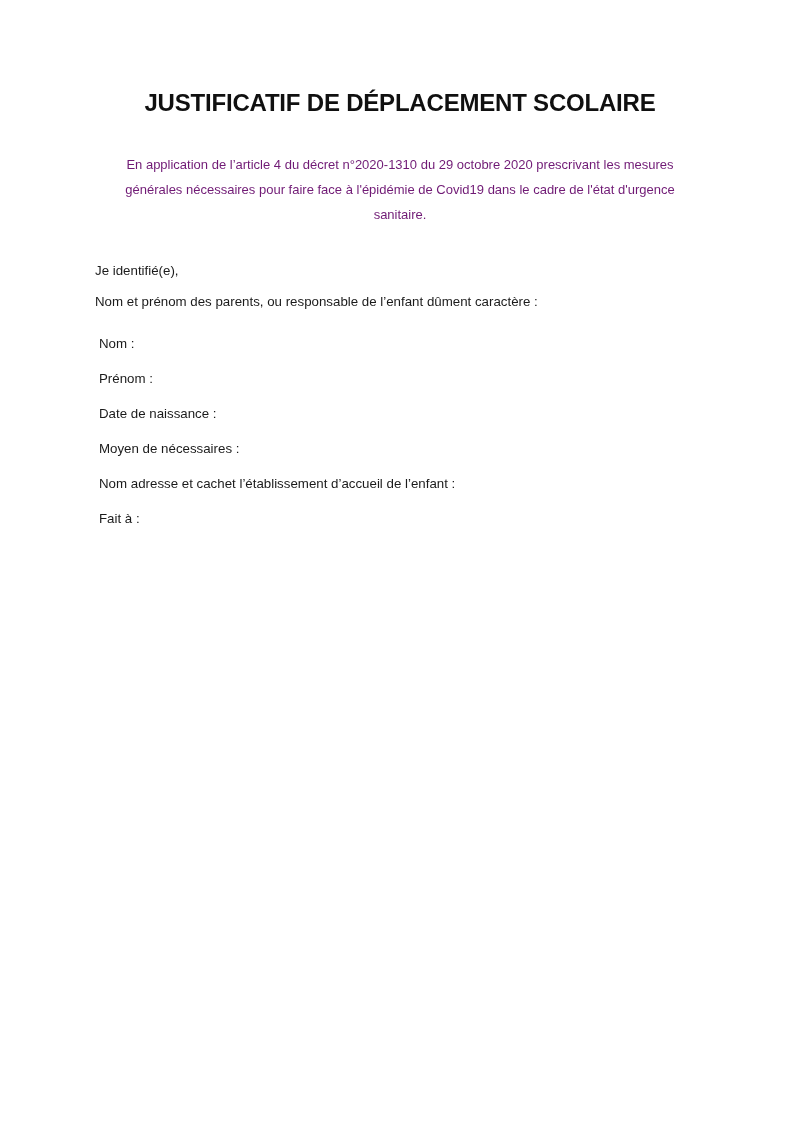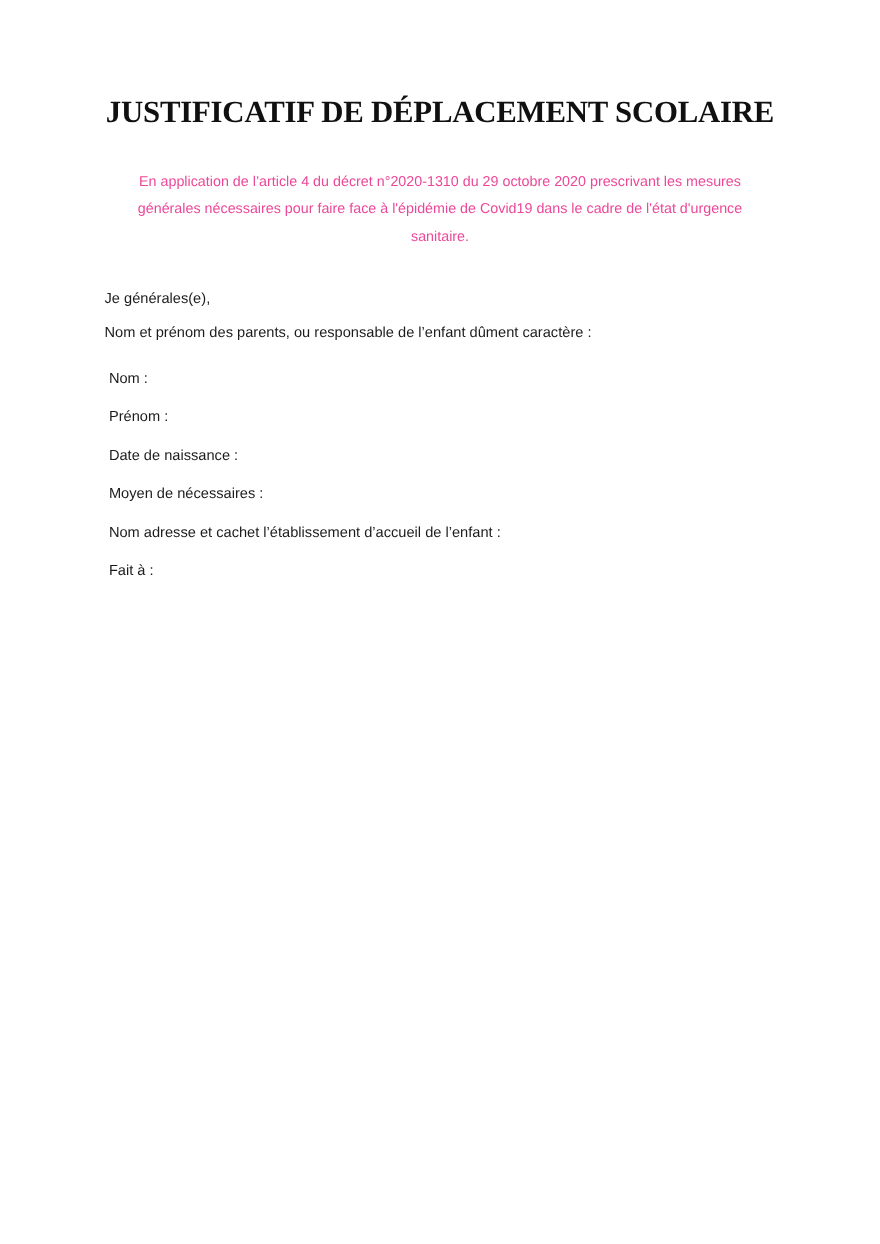--- a/index.html
+++ b/index.html
@@ -8,34 +8,33 @@
     width: 800px;
     height: 1131px;
     background: #ffffff;
     overflow: hidden;
     font-family: "Liberation Sans", "DejaVu Sans", sans-serif;
     color: #161616;
   }
   .doc-title {
     margin: 90px 0 0 0;
     text-align: center;
-    font-size: 28px;
+    font-size: 24px;
     line-height: 26px;
     font-weight: 700;
     letter-spacing: -0.2px;
     color: #101010;
-    font-family: Liberation Serif, serif;
   }
   .intro {
     width: 600px;
     margin: 36px auto 0 auto;
     text-align: center;
     font-size: 13px;
     line-height: 25px;
-    color: #ec4899;
+    color: #701a75;
   }
   .content {
     margin: 28px 0 0 95px;
     width: 612px;
     font-size: 13.3px;
     line-height: 31px;
     color: #1b1b1b;
   }
   .preamble p { margin: 0; }
   .fields { margin-top: 11px; }
@@ -46,21 +45,21 @@
 
 <div class="page">
 
   <h1 class="doc-title">JUSTIFICATIF DE DÉPLACEMENT SCOLAIRE</h1>
 
   <p class="intro">En application de l’article 4 du décret n°2020-1310 du 29 octobre 2020 prescrivant les mesures générales nécessaires pour faire face à l'épidémie de Covid19 dans le cadre de l'état d'urgence sanitaire.</p>
 
   <div class="content">
 
     <div class="preamble">
-      <p>Je générales(e),</p>
+      <p>Je identifié(e),</p>
       <p>Nom et prénom des parents, ou responsable de l’enfant dûment caractère :</p>
     </div>
 
     <div class="fields">
       <p>Nom :</p>
       <p>Prénom :</p>
       <p>Date de naissance :</p>
       <p>Moyen de nécessaires :</p>
       <p>Nom adresse et cachet l’établissement d’accueil de l’enfant :</p>
       <p>Fait à :</p>

